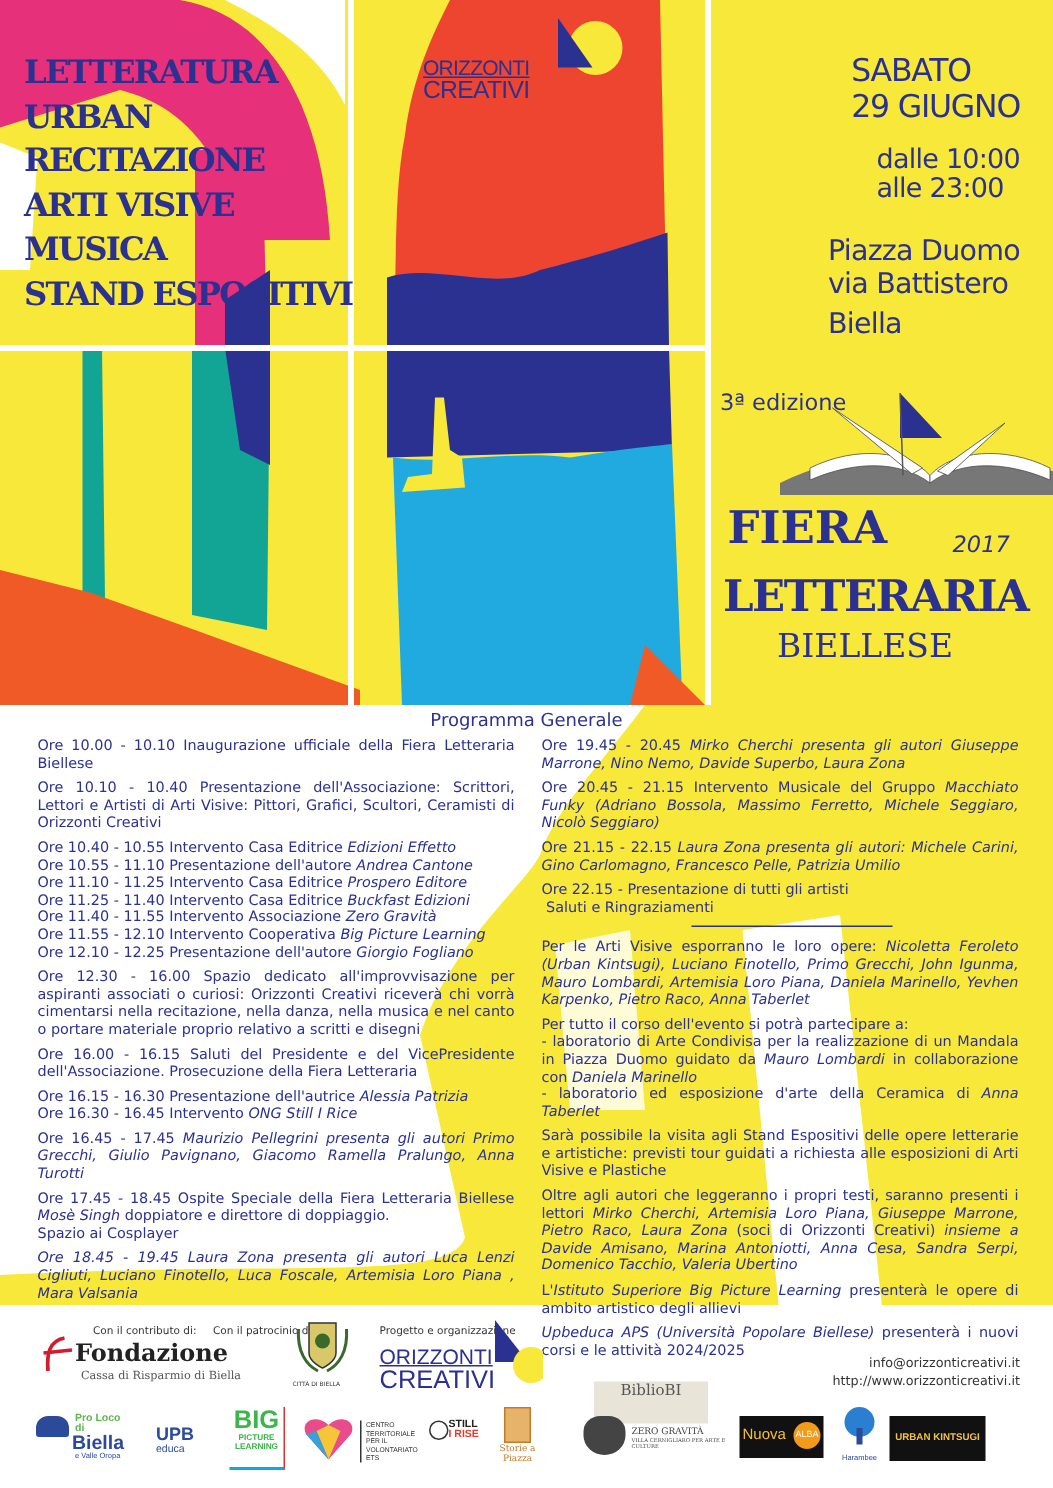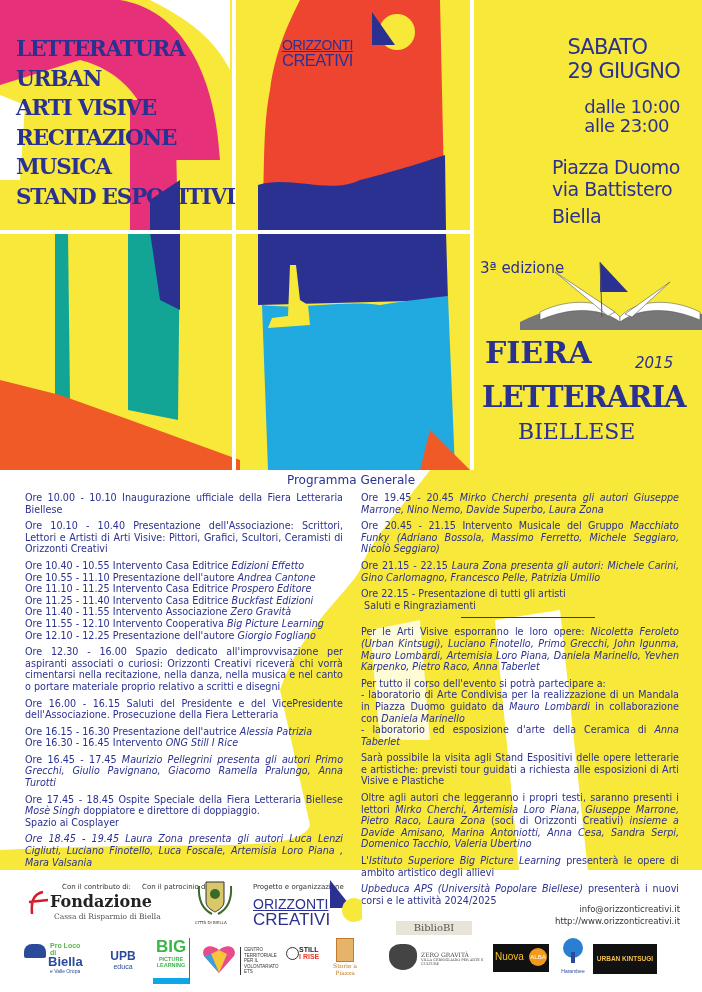--- a/index.html
+++ b/index.html
@@ -64,22 +64,22 @@
       <line x1="80" y1="0" x2="82" y2="55" stroke="#555" stroke-width="1"></line>
     </g>
   </svg>
   <div class="grid-line-v" style="left:232px"></div>
   <div class="grid-line-v" style="left:470px"></div>
   <div class="grid-line-h" style="top:230px"></div>
 
   <div class="headline">
     <div>LETTERATURA</div>
     <div>URBAN</div>
+    <div>RECITAZIONE</div>
     <div>ARTI VISIVE</div>
-    <div>RECITAZIONE</div>
     <div>MUSICA</div>
     <div>STAND ESPOSITIVI</div>
   </div>
 
   <div class="logo-oc" style="left:282px;top:38px;">
     <div style="font-size:14px;text-decoration:underline;letter-spacing:-0.5px">ORIZZONTI</div>
     <div style="font-size:16.5px;letter-spacing:-0.5px">CREATIVI</div>
   </div>
 
   <div class="event-info" style="top:35px;font-size:21px;line-height:24px;letter-spacing:-0.8px">
@@ -92,21 +92,21 @@
   </div>
   <div class="event-info" style="top:156px;font-size:19px;line-height:22px;letter-spacing:-0.5px">
     <div>Piazza Duomo</div>
     <div>via Battistero</div>
     <div style="margin-top:5px">Biella</div>
   </div>
 
   <div class="abs" style="left:480px;top:259px;font-size:15px;color:#2b3190;">3ª edizione</div>
 
   <div class="fiera" style="left:485px;top:338px;font-size:30px;line-height:30px;">FIERA</div>
-  <div class="abs" style="left:635px;top:354px;font-size:15px;font-style:italic;color:#2b3190;">2015</div>
+  <div class="abs" style="left:635px;top:354px;font-size:15px;font-style:italic;color:#2b3190;">2017</div>
   <div class="fiera" style="left:518px;top:420px;font-size:22px;line-height:24px;font-weight:normal;">BIELLESE</div>
   <div class="fiera" style="left:482px;top:382px;font-size:29px;line-height:30px;letter-spacing:-1px;">LETTERARIA</div>
 </div>
 
 <svg class="abs" style="left:0;top:470px" width="702" height="400">
   <rect width="702" height="400" fill="#ffffff"></rect>
   <path d="M430,0 L702,0 L702,400 L0,400 L0,380 C200,370 300,385 310,355 L280,220 C300,160 350,120 360,100 C370,70 400,40 430,0 Z" fill="#f7e83a"></path>
   <path d="M495,150 L560,140 L590,420 L520,410 Z" fill="#ffffff"></path>
   <path d="M370,160 L420,150 L430,270 L380,270 Z" fill="#ffffff" opacity="0.8"></path>
 </svg>
@@ -179,33 +179,33 @@
   <svg class="abs" style="left:322px;top:8px" width="40" height="50">
       <path d="M8,2 L30,30 L8,30 Z" fill="#2b3190"></path>
       <circle cx="32" cy="32" r="12" fill="#f7e83a"></circle>
     </svg>
 
   <div class="abs" style="right:22px;top:33px;text-align:right;font-size:8.5px;line-height:12px;color:#333;">
     <div>info@orizzonticreativi.it</div>
     <div>http://www.orizzonticreativi.it</div>
   </div>
 
-  <div class="logo-box" style="left:396px;top:51px;width:76px;height:14px;background:#e8e4d8;font-family:'DejaVu Serif',serif;font-size:10px;color:#555;text-align:center;line-height:14px;">BiblioBI</div>
+  <div class="logo-box" style="left:396px;top:51px;width:76px;height:28px;background:#e8e4d8;font-family:'DejaVu Serif',serif;font-size:10px;color:#555;text-align:center;line-height:14px;">BiblioBI</div>
 
   <div class="logo-box" style="left:24px;top:72px;width:64px;height:36px;">
     <div style="font-size:7px;color:#5bb54b;font-weight:bold;margin-left:26px">Pro Loco di</div>
     <div style="font-size:13px;color:#2b4a9a;font-weight:bold;margin-left:24px;line-height:12px">Biella</div>
     <div style="font-size:5px;color:#2b4a9a;margin-left:26px">e Valle Oropa</div>
     <div class="abs" style="left:0;top:2px;width:22px;height:14px;background:#2b4a9a;border-radius:8px 8px 2px 2px;"></div>
   </div>
-  <div class="logo-box" style="left:104px;top:73px;width:38px;height:34px;text-align:center;">
+  <div class="logo-box" style="left:104px;top:73px;width:38px;height:34px;">
     <div style="font-size:12px;font-weight:bold;color:#2b4a9a;margin-top:6px">UPB</div>
     <div style="font-size:7px;color:#2b4a9a;">educa</div>
   </div>
-  <div class="logo-box" style="left:153px;top:68px;width:36px;height:40px;text-align:center;border-right:1px solid #d33;border-bottom:6px solid #0ea5e9;">
+  <div class="logo-box" style="left:153px;top:68px;width:36px;height:40px;text-align:center;border-right:1px solid #d33;border-bottom:2px solid #0ea5e9;">
     <div style="font-size:17px;font-weight:bold;color:#3cb54a;line-height:18px">BIG</div>
     <div style="font-size:5.5px;font-weight:bold;color:#3cb54a">PICTURE</div>
     <div style="font-size:5.5px;font-weight:bold;color:#3cb54a">LEARNING</div>
   </div>
   <div class="logo-box" style="left:202px;top:74px;width:34px;height:30px;">
     <svg width="34" height="30">
         <path d="M17,29 L2,12 C-2,4 8,-2 17,6 C26,-2 36,4 32,12 Z" fill="#e94b8b"></path>
         <path d="M17,29 L9,10 L17,6 L25,10 Z" fill="#f7c53a"></path>
         <path d="M2,12 L9,10 L17,29 Z" fill="#3aa0d8"></path>
       </svg>

